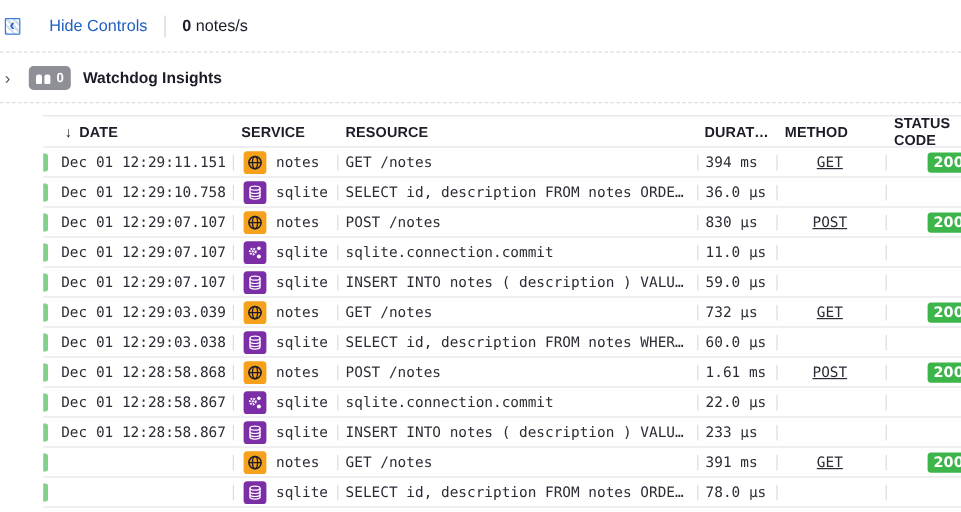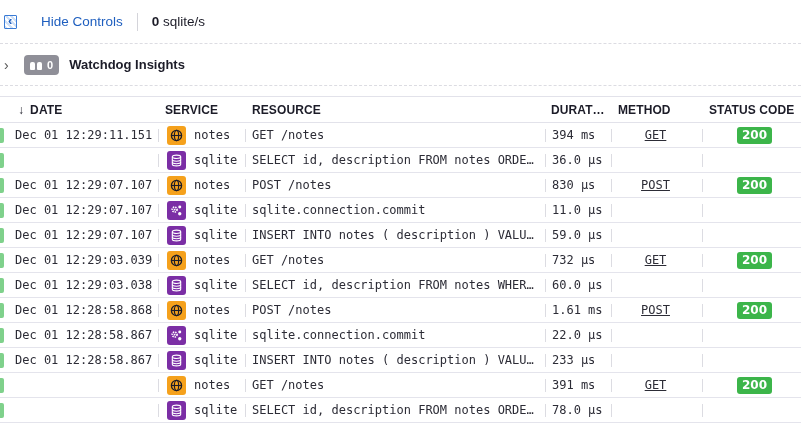--- a/index.html
+++ b/index.html
@@ -16,21 +16,21 @@
   .spans b { font-weight: bold; }
 
   .watchdog { position: absolute; left: 0; top: 44px; width: 801px; height: 42px; display: flex; align-items: center; padding-left: 4px; border-bottom: 1px dashed #dcdce2; }
   .chev { width: 10px; color: #555; font-size: 14px; margin-right: 10px; }
   .wd-badge { background: #8f8f98; color: #fff; border-radius: 4px; height: 20px; padding: 0 6px; display: flex; align-items: center; font-size: 11px; font-weight: bold; margin-right: 10px; }
   .bino { display: inline-block; width: 12px; height: 10px; position: relative; margin-right: 5px; }
   .bino::before, .bino::after { content: ""; position: absolute; bottom: 0; width: 5px; height: 8px; background: #fff; border-radius: 2px 2px 1px 1px; }
   .bino::before { left: 0; } .bino::after { right: 0; }
   .wd-title { font-weight: bold; font-size: 13px; color: #1c1c28; }
 
-  .table { position: absolute; left: 0; top: 96px; width: 801px; }
+  .table { position: absolute; left: 0; top: 96px; width: 801px; padding-left: 36px; }
   .thead { height: 27px; display: flex; align-items: center; border-top: 1px solid #e2e2ea; border-bottom: 1px solid #e2e2ea; font-weight: bold; font-size: 12px; color: #1c1c28; letter-spacing: 0.1px; }
   .th { position: absolute; }
   .row { position: relative; height: 25px; border-bottom: 1px solid #e4e4ec; font-family: "DejaVu Sans Mono", "Liberation Mono", monospace; font-size: 12px; color: #2c2c36; }
   .row > * { position: absolute; top: 0; height: 24px; line-height: 24px; white-space: nowrap; }
   .status-bar { left: 0; top: 5px !important; width: 4px; height: 15px !important; background: #7fd18b; border-radius: 0 2px 2px 0; }
   .c-date { left: 15px; }
   .sep { width: 1px; height: 13px !important; top: 6px !important; background: #dcdce2; }
   .svc-icon { left: 167px; top: 3px !important; width: 19px; height: 19px !important; border-radius: 3px; display: flex; align-items: center; justify-content: center; }
   .svc-icon.web { background: #f5a11c; }
   .svc-icon.db { background: #7b2ea5; }
@@ -42,21 +42,21 @@
 </style>
 </head>
 <body>
 
 <div class="topbar">
   <div class="hide-controls">
     <span class="hide-icon"></span>
     <span class="hide-label">Hide Controls</span>
   </div>
   <div class="vsep"></div>
-  <div class="spans"><b>0</b><span> sqlite/s</span></div>
+  <div class="spans"><b>0</b><span> notes/s</span></div>
 </div>
 
 <div class="watchdog">
   <span class="chev">›</span>
   <span class="wd-badge">
       <span class="bino"></span>
       <span>0</span>
     </span>
   <span class="wd-title">Watchdog Insights</span>
 </div>
@@ -87,20 +87,21 @@
         <span class="c-res">GET /notes</span>
         <span class="sep" style="left:545px"></span>
         <span class="c-dur">394 ms</span>
         <span class="sep" style="left:611px"></span>
         <span class="c-meth">GET</span>
         <span class="sep" style="left:702px"></span>
         <span class="badge">200</span>
       </div>
       <div class="row">
         <span class="status-bar"></span>
+        <span class="c-date">Dec 01 12:29:10.758</span>
         <span class="sep" style="left:158px"></span>
         <span class="svc-icon db">
           <svg width="13" height="13" viewBox="0 0 14 14">
             <ellipse cx="7" cy="3" rx="4.5" ry="1.8" fill="none" stroke="#fff" stroke-width="1.2"></ellipse>
             <path d="M2.5 3v8c0 1 2 1.8 4.5 1.8s4.5-.8 4.5-1.8V3" fill="none" stroke="#fff" stroke-width="1.2"></path>
             <path d="M2.5 6c0 1 2 1.8 4.5 1.8s4.5-.8 4.5-1.8M2.5 8.7c0 1 2 1.8 4.5 1.8s4.5-.8 4.5-1.8" fill="none" stroke="#fff" stroke-width="1.1"></path>
           </svg>
         </span>
         <span class="c-svc">sqlite</span>
         <span class="sep" style="left:245px"></span>

